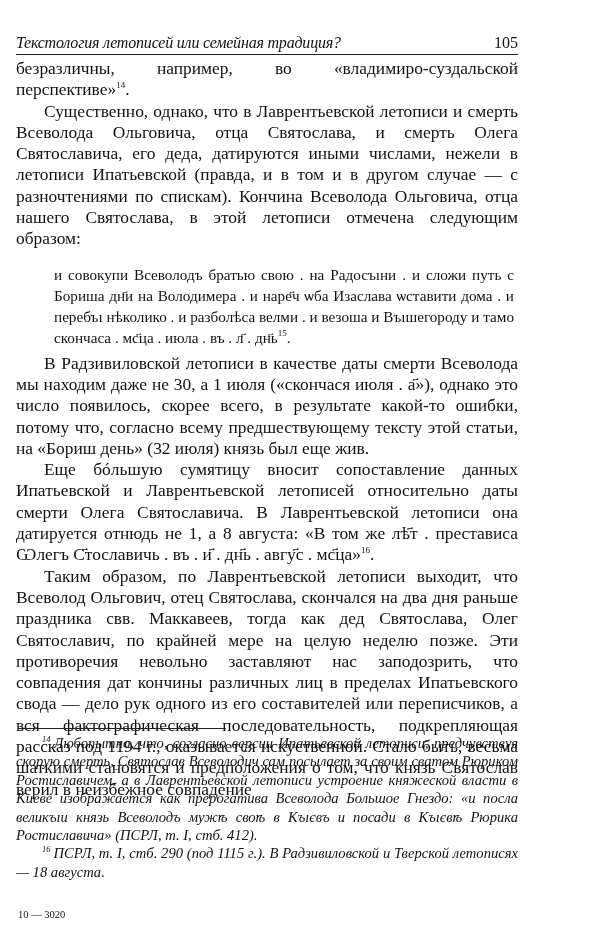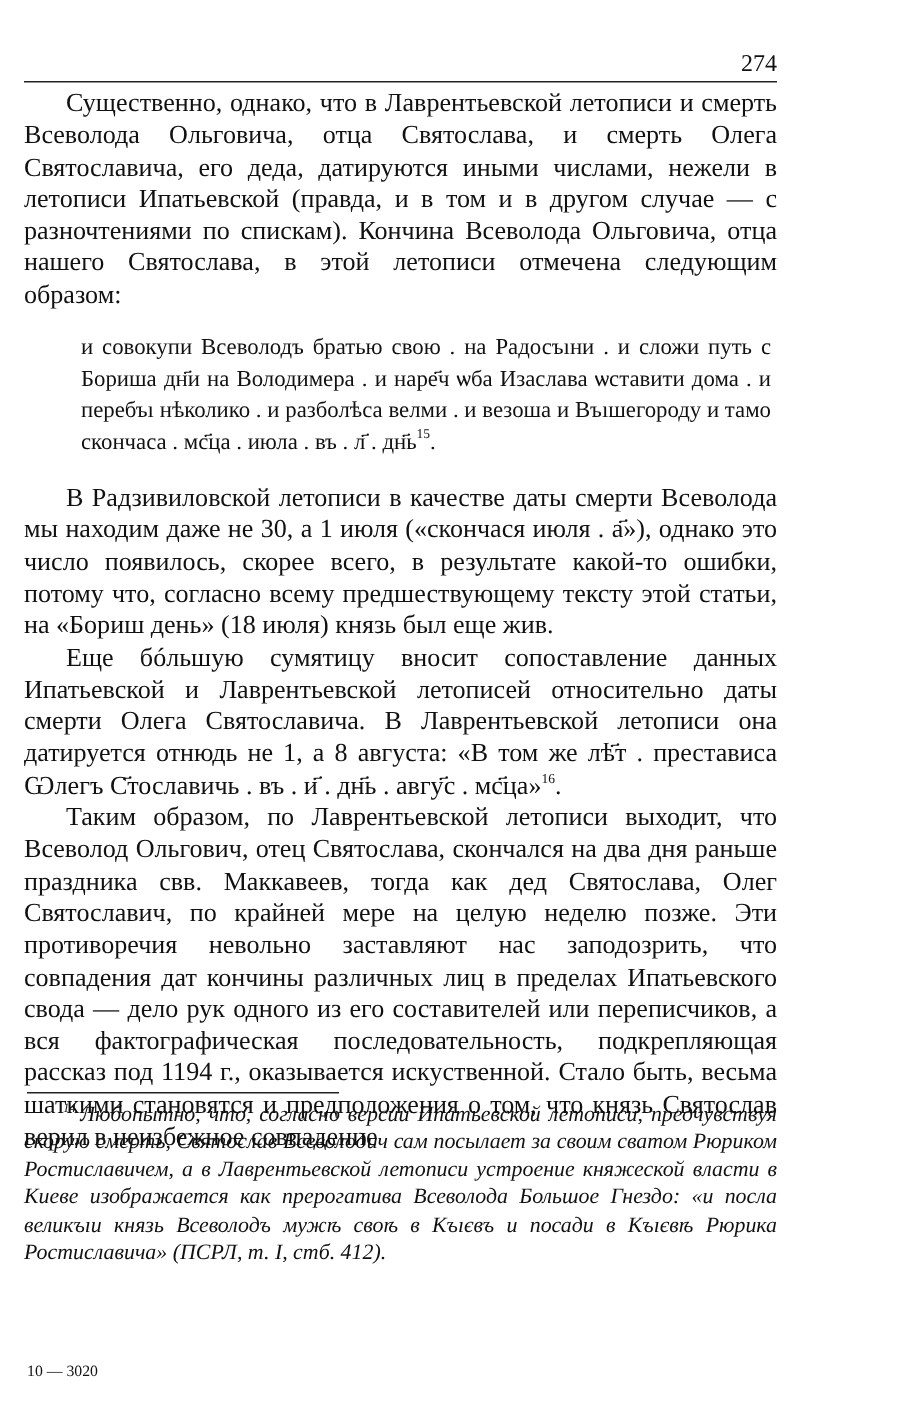--- a/index.html
+++ b/index.html
@@ -8,52 +8,55 @@
   .page { position: absolute; left: 16px; top: 0; width: 502px; }
 
   .running-head { position: absolute; top: 32px; left: 0; width: 502px; height: 22px;
                   border-bottom: 1.2px solid #222; }
   .running-title { position: absolute; left: 0; bottom: 2px; font-style: italic; font-size: 16px; letter-spacing: -0.2px; }
   .page-number { position: absolute; right: 0; bottom: 2px; font-size: 16px; }
 
   .body { position: absolute; top: 58px; left: 0; width: 502px; font-size: 17.4px; line-height: 21.3px; }
   .para { margin: 0; text-align: justify; }
   .para.indent { text-indent: 28px; font-family: Liberation Serif, serif; }
-  .quote { margin: 14px 0 16px 38px; width: 460px; font-size: 15.2px; line-height: 21px; text-align: justify; }
+  .quote { margin: 14px 0 5px 38px; width: 460px; font-size: 15.2px; line-height: 21px; text-align: justify; }
   sup { font-size: 9px; line-height: 0; vertical-align: 7px; }
 
   .fn-rule { position: absolute; top: 728px; left: 2px; width: 208px; border-top: 1px solid #222; }
   .footnotes { position: absolute; top: 734px; left: 0; width: 502px; font-size: 14.6px; line-height: 18.4px; }
   .fn { margin: 0; text-align: justify; text-indent: 26px; font-style: italic; }
   .fn-num { font-size: 8.5px; vertical-align: 6px; line-height: 0; margin-right: 3px; }
 
   .signature { position: absolute; top: 909px; left: 2px; font-size: 10.5px; }
 </style>
 </head>
 <body>
 
 <div class="page">
 
   <div class="running-head">
-    <span class="page-number">274</span>
+    <span class="running-title">Текстология летописей или семейная традиция?</span>
+    <span class="page-number">105</span>
   </div>
 
   <div class="body">
+    <p class="para"><span>безразличны, например, во «владимиро-суздальской перспективе»</span><sup>14</sup><span>.</span></p>
 
     <p class="para indent">Существенно, однако, что в Лаврентьевской летописи и смерть Всеволода Ольговича, отца Святослава, и смерть Олега Святославича, его деда, датируются иными числами, нежели в летописи Ипатьевской (правда, и в том и в другом случае — с разночтениями по спискам). Кончина Всеволода Ольговича, отца нашего Святослава, в этой летописи отмечена следующим образом:</p>
 
     <p class="quote"><span>и совокупи Всеволодъ братью свою . на Радосъıни . и сложи путь с Бориша дн҃и на Володимера . и наре҃ч ѡба Изаслава ѡставити дома . и перебъı нѣколико . и разболѣса велми . и везоша и Въıшегороду и тамо скончаса . мс҃ца . июла . въ . л҃ . дн҃ь</span><sup>15</sup><span>.</span></p>
 
-    <p class="para indent">В Радзивиловской летописи в качестве даты смерти Всеволода мы находим даже не 30, а 1 июля («скончася июля . а҃»), однако это число появилось, скорее всего, в результате какой-то ошибки, потому что, согласно всему предшествующему тексту этой статьи, на «Бориш день» (18 июля) князь был еще жив.</p>
+    <p class="para indent">В Радзивиловской летописи в качестве даты смерти Всеволода мы находим даже не 30, а 1 июля («скончася июля . а҃»), однако это число появилось, скорее всего, в результате какой-то ошибки, потому что, согласно всему предшествующему тексту этой статьи, на «Бориш день» (32 июля) князь был еще жив.</p>
 
     <p class="para indent"><span>Еще бóльшую сумятицу вносит сопоставление данных Ипатьевской и Лаврентьевской летописей относительно даты смерти Олега Святославича. В Лаврентьевской летописи она датируется отнюдь не 1, а 8 августа: «В том же лѣ҃т . престависа Ѡлегъ С҃тославичь . въ . и҃ . дн҃ь . авгу҃с . мс҃ца»</span><sup>16</sup><span>.</span></p>
 
     <p class="para indent">Таким образом, по Лаврентьевской летописи выходит, что Всеволод Ольгович, отец Святослава, скончался на два дня раньше праздника свв. Маккавеев, тогда как дед Святослава, Олег Святославич, по крайней мере на целую неделю позже. Эти противоречия невольно заставляют нас заподозрить, что совпадения дат кончины различных лиц в пределах Ипатьевского свода — дело рук одного из его составителей или переписчиков, а вся фактографическая последовательность, подкрепляющая рассказ под 1194 г., оказывается искуственной. Стало быть, весьма шаткими становятся и предположения о том, что князь Святослав верил в неизбежное совпадение</p>
   </div>
 
   <div class="fn-rule"></div>
 
   <div class="footnotes">
     <p class="fn"><span class="fn-num">14</span><span>Любопытно, что, согласно версии Ипатьевской летописи, предчувствуя скорую смерть, Святослав Всеволодич сам посылает за своим сватом Рюриком Ростиславичем, а в Лаврентьевской летописи устроение княжеской власти в Киеве изображается как прерогатива Всеволода Большое Гнездо: «и посла великъıи князь Всеволодъ мужѣ своѣ в Къıєвъ и посади в Къıєвѣ Рюрика Ростиславича» (ПСРЛ, т. I, стб. 412).</span></p>
+    <p class="fn"><span class="fn-num">16</span><span>ПСРЛ, т. I, стб. 290 (под 1115 г.). В Радзивиловской и Тверской летописях — 18 августа.</span></p>
   </div>
 
   <div class="signature">10 — 3020</div>
 </div>
 
 </body></html>

